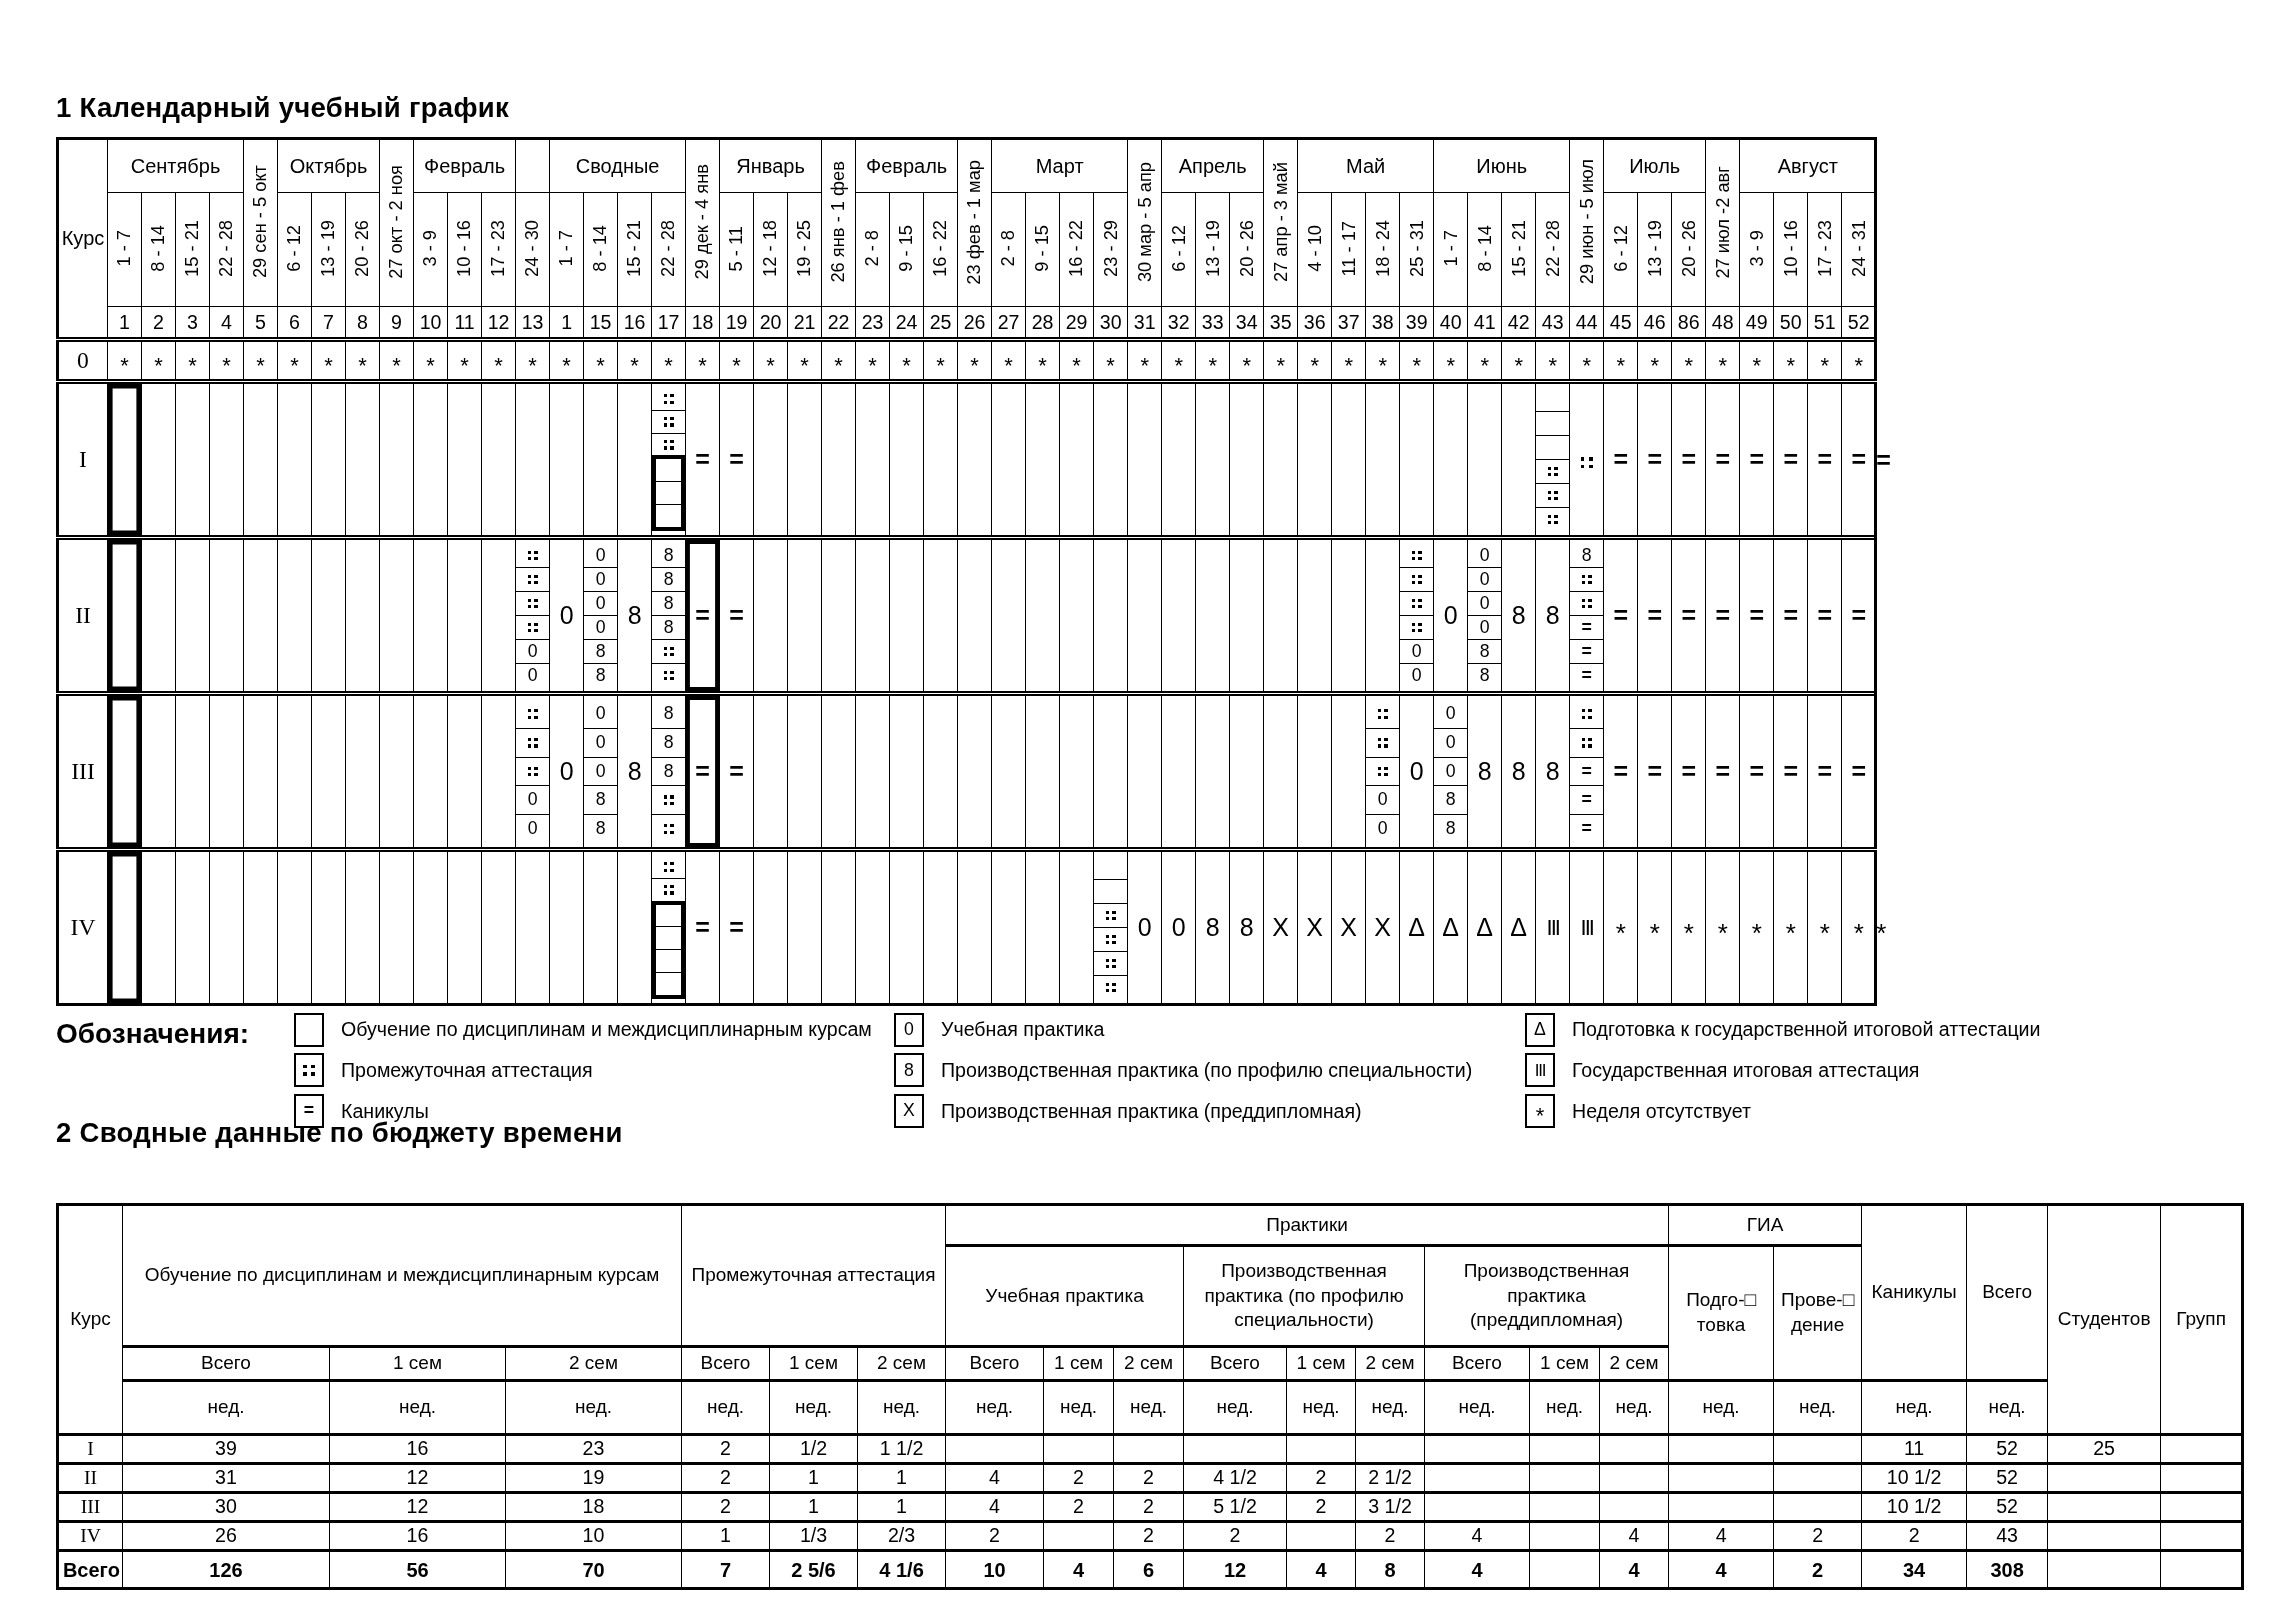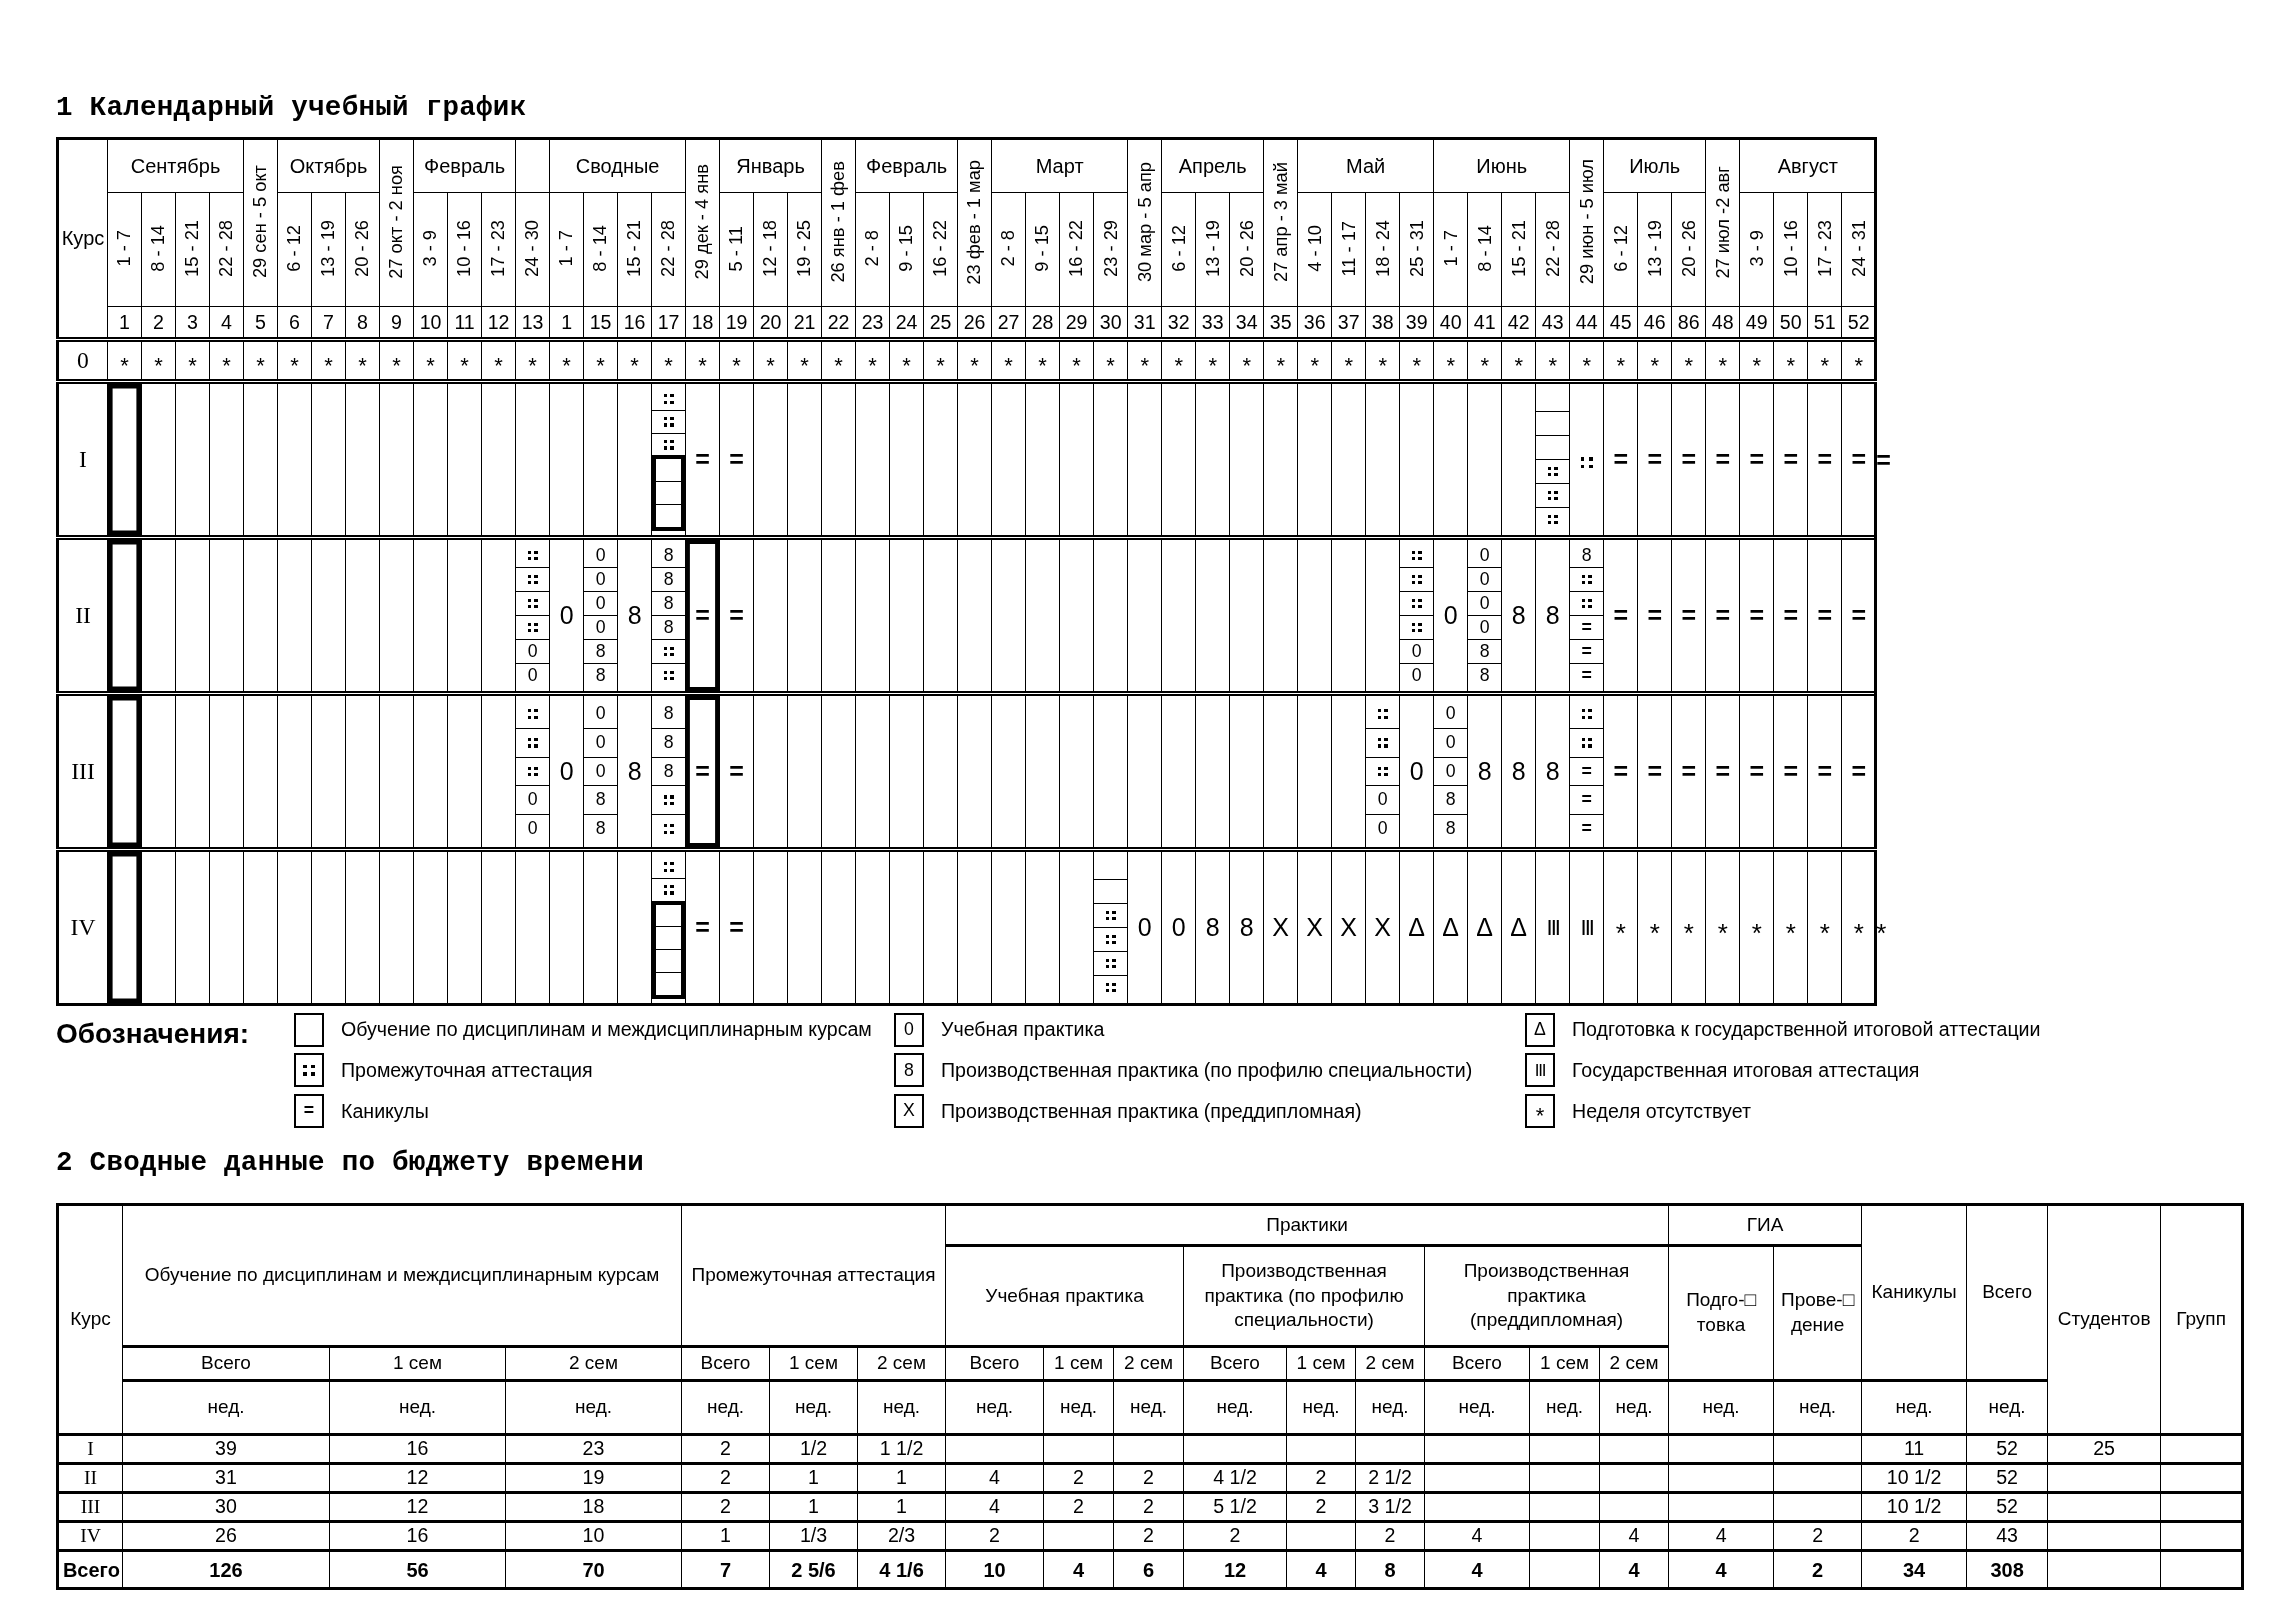--- a/index.html
+++ b/index.html
@@ -1,20 +1,20 @@
 <!DOCTYPE html>
 <html style="font-size:10.5px"><head>
 <meta charset="utf-8">
 <style>
   html,body{margin:0;padding:0;background:#888;}
   .page{position:relative;width:2295px;height:1623px;background:#ffffff;
         font-family:"Liberation Sans","DejaVu Sans",sans-serif;color:#000;overflow:hidden;}
-  .sec-title{position:absolute;left:56px;font-size:27.5px;font-weight:bold;letter-spacing:0.3px;font-family:Liberation Mono, monospace;}
+  .sec-title{position:absolute;left:56px;font-size:27.5px;font-weight:bold;letter-spacing:0.3px;}
   #title1{top:92px;}
-  #title2{top:1147px;}
+  #title2{top:1117px;}
 
   
   #cal{position:absolute;left:56px;top:137px;}
   table.cal{border-collapse:collapse;table-layout:fixed;border:3.3px solid #000;width:1792px;}
   .cal th,.cal td{border:1.6px solid #000;padding:0;text-align:center;vertical-align:middle;font-weight:normal;}
   .cal .kurs-head{font-size:20px;}
   .cal .monthcell{font-size:20px;height:52px;}
   .cal .rangecell{height:113px;}
   .cal .vtext{writing-mode:vertical-rl;transform:rotate(180deg);font-size:18.3px;white-space:nowrap;line-height:1;display:inline-block;}
   .cal .numcell{font-size:19.6px;height:30px;}

